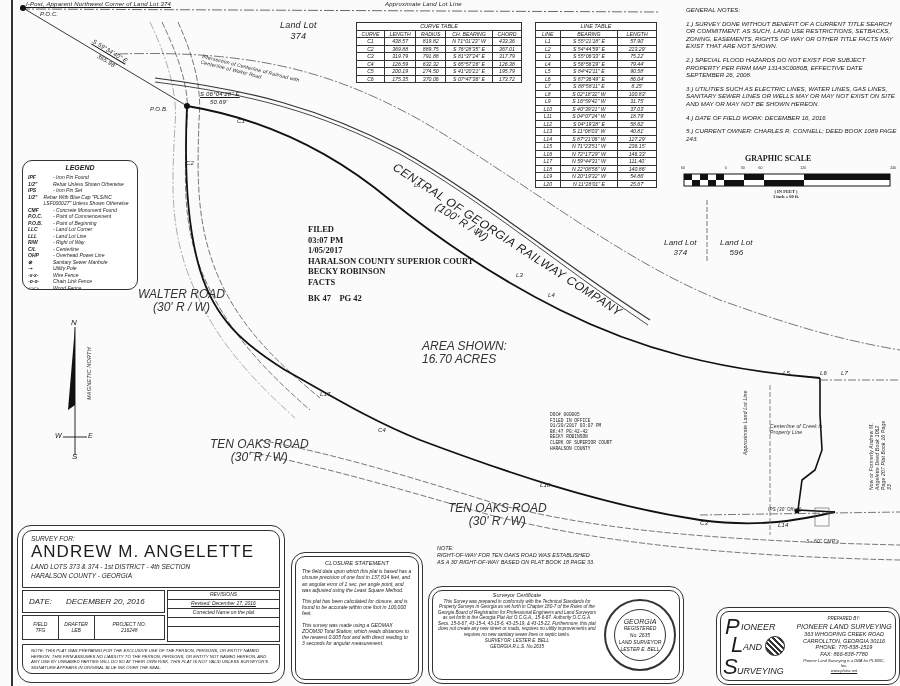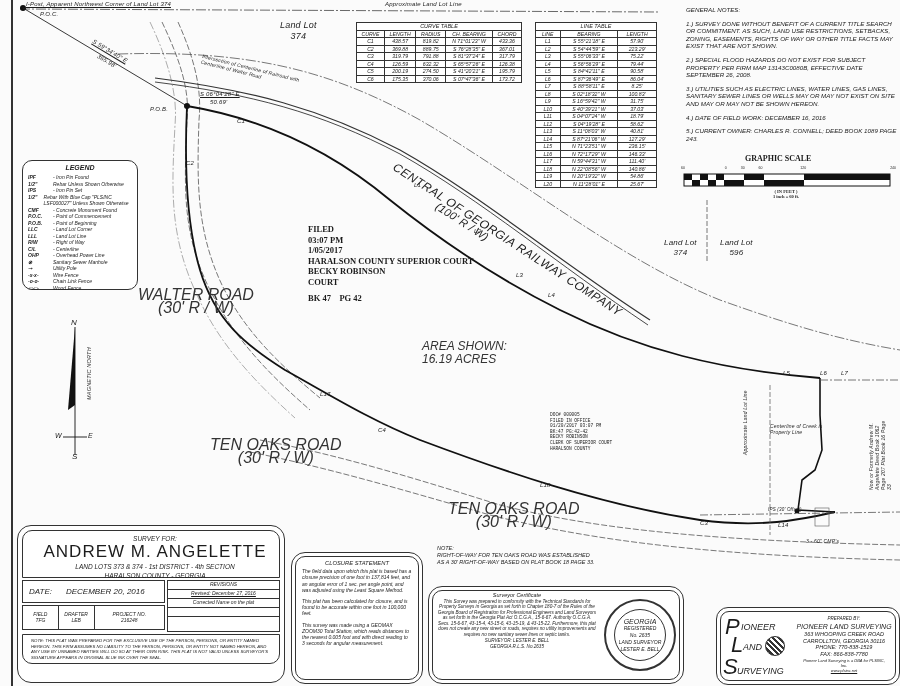--- a/index.html
+++ b/index.html
@@ -14,21 +14,21 @@
   table.grid .ttl { font-size: 5.5px; }
   .notes { font-size: 6.2px; line-height: 7.6px; text-transform: uppercase; font-style: italic; }
   .notes p { margin-bottom: 6px; }
   .filed { font-family: "Liberation Serif", serif; font-weight: bold; font-size: 8.5px; line-height: 10.5px; }
   .legend { border: 1.2px solid #333; border-radius: 10px; background:#fff; padding: 3px 5px; }
   .legend .lt { text-align:center; font-size: 7px; font-style: italic; font-weight: bold; margin-bottom: 3px; }
   .legend .li { font-size: 5px; line-height: 6.5px; font-style: italic; white-space: nowrap; display:flex; gap:3px; }
   .legend .sym { width: 22px; font-weight: bold; }
   .box { border: 1.5px solid #333; border-radius: 14px; background:#fff; }
   .ibox { border: 1.2px solid #333; background:#fff; }
-  .road { font-size: 16px; font-style: italic; text-align:center; line-height: 13px; color:#333; }
+  .road { font-size: 12px; font-style: italic; text-align:center; line-height: 13px; color:#333; }
   .seal { border: 2px solid #333; border-radius: 50%; display:flex; align-items:center; justify-content:center; }
 </style>
 </head>
 <body>
 
 <svg class="plat" viewBox="0 0 900 686">
 
   <line x1="12" y1="0" x2="12" y2="686" stroke="#333" stroke-width="2"></line>
 
   <line x1="20" y1="9" x2="660" y2="12" stroke="#444" stroke-width="0.8" stroke-dasharray="10 2 2 2"></line>
@@ -367,21 +367,21 @@
       <span>Wood Fence</span>
     </div>
 </div>
 
 <div class="abs filed" style="left:262px;top:224px;margin-left:46px;">
   <div>FILED</div>
   <div>03:07 PM</div>
   <div>1/05/2017</div>
   <div>HARALSON COUNTY SUPERIOR COURT</div>
   <div>BECKY ROBINSON</div>
-  <div>COURT</div>
+  <div>FACTS</div>
   <div style="margin-top:6px;white-space:pre;">BK 47    PG 42</div>
 </div>
 
 <div class="abs" style="left:550px;top:412px;font-size:4.5px;line-height:5.6px;font-family:'Liberation Mono',monospace;">
   <div>DOC# 000005</div>
   <div>FILED IN OFFICE</div>
   <div>01/20/2017  03:07 PM</div>
   <div>BK:47  PG:42-42</div>
   <div>BECKY ROBINSON</div>
   <div>CLERK OF SUPERIOR COURT</div>
@@ -397,21 +397,21 @@
 <div class="abs road" style="left:210px;top:438px;">
   <div>TEN OAKS ROAD</div>
   <div>(30' R / W)</div>
 </div>
 <div class="abs road" style="left:448px;top:502px;">
   <div>TEN OAKS ROAD</div>
   <div>(30' R / W)</div>
 </div>
 <div class="abs road" style="left:422px;top:340px;text-align:left;font-size:12px;line-height:13px;font-style:italic;">
   <div>AREA SHOWN:</div>
-  <div>16.19 ACRES</div>
+  <div>16.70 ACRES</div>
 </div>
 <div class="abs cad" style="left:770px;top:423px;font-size:5px;line-height:6px;width:60px;">Centerline of Creek is Property Line</div>
 <div class="abs cad" style="left:768px;top:507px;font-size:4.5px;">IPS (30' Offset)</div>
 <div class="abs cad" style="left:806px;top:538px;font-size:5px;">3 - 60" CMP's</div>
 <div class="abs cad" style="left:742px;top:455px;font-size:5px;transform:rotate(-90deg);transform-origin:left top;white-space:nowrap;">Approximate Land Lot Line</div>
 <div class="abs cad" style="left:868px;top:490px;font-size:5px;line-height:6px;width:75px;transform:rotate(-90deg);transform-origin:left top;">Now or Formerly Andrew M. Angelette Deed Book 1062 Page 207 Plat Book 16 Page 33</div>
 
 <div class="abs cad tiny" style="left:237px;top:118px;">C1</div>
 <div class="abs cad tiny" style="left:186px;top:160px;">C2</div>
 <div class="abs cad tiny" style="left:700px;top:520px;">C3</div>
@@ -428,21 +428,21 @@
 <div class="abs cad tiny" style="left:540px;top:482px;">L18</div>
 
 <div class="abs cad" style="left:71px;top:318px;font-size:8px;">N</div>
 <div class="abs cad" style="left:72px;top:452px;font-size:8px;">S</div>
 <div class="abs cad" style="left:55px;top:432px;font-size:7px;">W</div>
 <div class="abs cad" style="left:88px;top:432px;font-size:7px;">E</div>
 <div class="abs cad" style="left:86px;top:400px;font-size:5.5px;transform:rotate(-90deg);transform-origin:left top;white-space:nowrap;">MAGNETIC NORTH</div>
 <span class="abs" style="left:68px;top:327px;width:1px;height:1px;"></span>
 
 <div class="abs box" style="left:17px;top:525px;width:268px;height:158px;padding:4px;">
-  <div class="ibox" style="height:48px;border-radius:10px 10px 0 0;text-align:center;font-style:italic;padding-left:8px;">
+  <div class="ibox" style="height:58px;border-radius:10px 10px 0 0;font-style:italic;padding-left:8px;">
     <div style="font-size:6.5px;margin-top:4px;">SURVEY FOR:</div>
     <div style="font-size:17px;font-style:normal;letter-spacing:1px;line-height:20px;">ANDREW M. ANGELETTE</div>
     <div style="font-size:6.5px;line-height:9px;">LAND LOTS 373 &amp; 374 - 1st DISTRICT - 4th SECTION</div>
     <div style="font-size:6.5px;line-height:9px;">HARALSON COUNTY - GEORGIA</div>
   </div>
   <div style="display:flex;height:54px;">
     <div style="width:145px;">
       <div class="ibox" style="height:23px;margin:2px 2px 2px 0;display:flex;align-items:center;gap:14px;padding-left:6px;font-style:italic;font-size:8px;">
         <span>DATE:</span>
         <span>DECEMBER 20, 2016</span>

